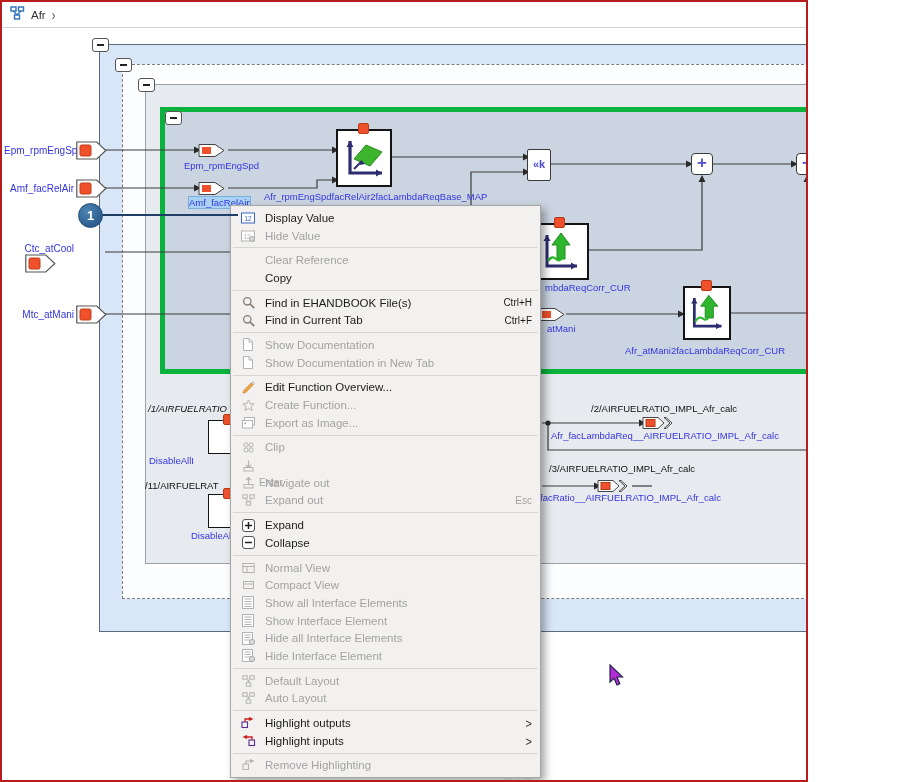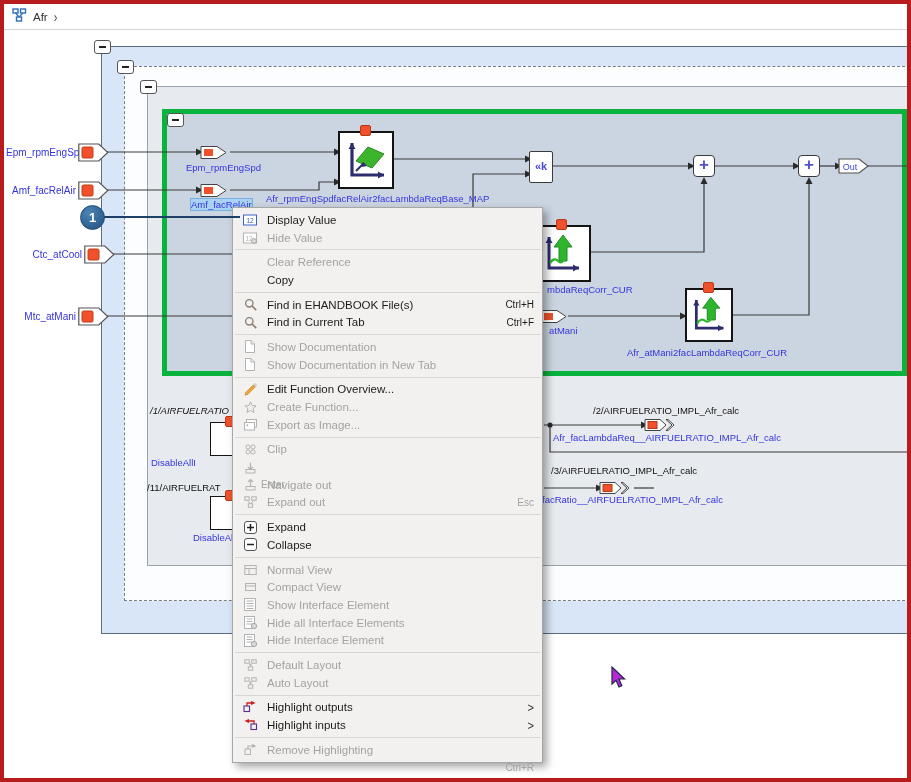--- a/index.html
+++ b/index.html
@@ -1,18 +1,18 @@
 <!DOCTYPE html>
 <html><head>
 <meta charset="utf-8">
 <style>
   html,body{margin:0;padding:0;background:#fff;}
   body{font-family:"Liberation Sans", sans-serif;}
-  .canvas{position:relative;width:911px;height:782px;background:#fff;overflow:hidden;
-          border:4px solid #b91c1c;box-sizing:border-box;}
+  .canvas{position:relative;width:808px;height:782px;background:#fff;overflow:hidden;
+          border:2px solid #b91c1c;box-sizing:border-box;}
   .abs{position:absolute;}
 
   
   .crumbbar{left:0;top:0;width:100%;height:26px;background:#fff;border-bottom:1px solid #d4d4d4;
             display:flex;align-items:center;gap:6px;padding-left:8px;box-sizing:border-box;z-index:8;}
   .crumb-label{font-size:11.5px;color:#333;}
   .crumb-chev{font-size:11px;color:#444;transform:scaleY(1.25);display:inline-block;}
 
   
   .frame{position:absolute;box-sizing:border-box;}
@@ -140,21 +140,21 @@
         <rect x="4" y="4" width="11" height="11" rx="1.5" fill="#f0512c" stroke="#c03d17"></rect>
       </svg>
   </div>
   <div class="portrow" style="left:2px;top:177px;">
     <span class="portlab">Amf_facRelAir</span>
     <svg width="31" height="19">
         <path d="M0.8,1 h20 l9,8.5 -9,8.5 h-20 z" fill="#fff" stroke="#555" stroke-width="1.2"></path>
         <rect x="4" y="4" width="11" height="11" rx="1.5" fill="#f0512c" stroke="#c03d17"></rect>
       </svg>
   </div>
-  <div class="portrow" style="left:8px;top:241px;">
+  <div class="portrow" style="left:2px;top:241px;flex-direction:column;">
     <span class="portlab">Ctc_atCool</span>
     <svg width="31" height="19">
         <path d="M0.8,1 h20 l9,8.5 -9,8.5 h-20 z" fill="#fff" stroke="#555" stroke-width="1.2"></path>
         <rect x="4" y="4" width="11" height="11" rx="1.5" fill="#f0512c" stroke="#c03d17"></rect>
       </svg>
   </div>
   <div class="portrow" style="left:2px;top:303px;">
     <span class="portlab">Mtc_atMani</span>
     <svg width="31" height="19">
         <path d="M0.8,1 h20 l9,8.5 -9,8.5 h-20 z" fill="#fff" stroke="#555" stroke-width="1.2"></path>
@@ -434,20 +434,32 @@
       <div class="mrow disabled">
         <span class="mic">
           <svg width="12" height="13">
             <rect x="0.5" y="0.5" width="11" height="12" fill="#fff" stroke="#b3b3b3"></rect>
             <line x1="2.5" y1="3" x2="9.5" y2="3" stroke="#b3b3b3"></line>
             <line x1="2.5" y1="5.5" x2="9.5" y2="5.5" stroke="#b3b3b3"></line>
             <line x1="2.5" y1="8" x2="9.5" y2="8" stroke="#b3b3b3"></line>
             <line x1="2.5" y1="10.5" x2="9.5" y2="10.5" stroke="#b3b3b3"></line>
           </svg>
         </span>
+        <span class="mlab">Show all Interface Elements</span>
+      </div>
+      <div class="mrow disabled">
+        <span class="mic">
+          <svg width="12" height="13">
+            <rect x="0.5" y="0.5" width="11" height="12" fill="#fff" stroke="#b3b3b3"></rect>
+            <line x1="2.5" y1="3" x2="9.5" y2="3" stroke="#b3b3b3"></line>
+            <line x1="2.5" y1="5.5" x2="9.5" y2="5.5" stroke="#b3b3b3"></line>
+            <line x1="2.5" y1="8" x2="9.5" y2="8" stroke="#b3b3b3"></line>
+            <line x1="2.5" y1="10.5" x2="9.5" y2="10.5" stroke="#b3b3b3"></line>
+          </svg>
+        </span>
         <span class="mlab">Show Interface Element</span>
       </div>
       <div class="mrow disabled">
         <span class="mic">
           <svg width="13" height="13">
             <rect x="0.5" y="0.5" width="10" height="12" fill="#fff" stroke="#b3b3b3"></rect>
             <line x1="2.5" y1="3" x2="8.5" y2="3" stroke="#b3b3b3"></line>
             <line x1="2.5" y1="5.5" x2="8.5" y2="5.5" stroke="#b3b3b3"></line>
             <line x1="2.5" y1="8" x2="8.5" y2="8" stroke="#b3b3b3"></line>
             <circle cx="10" cy="10" r="2.6" fill="#dcdcdc" stroke="#a5a5a5"></circle>

